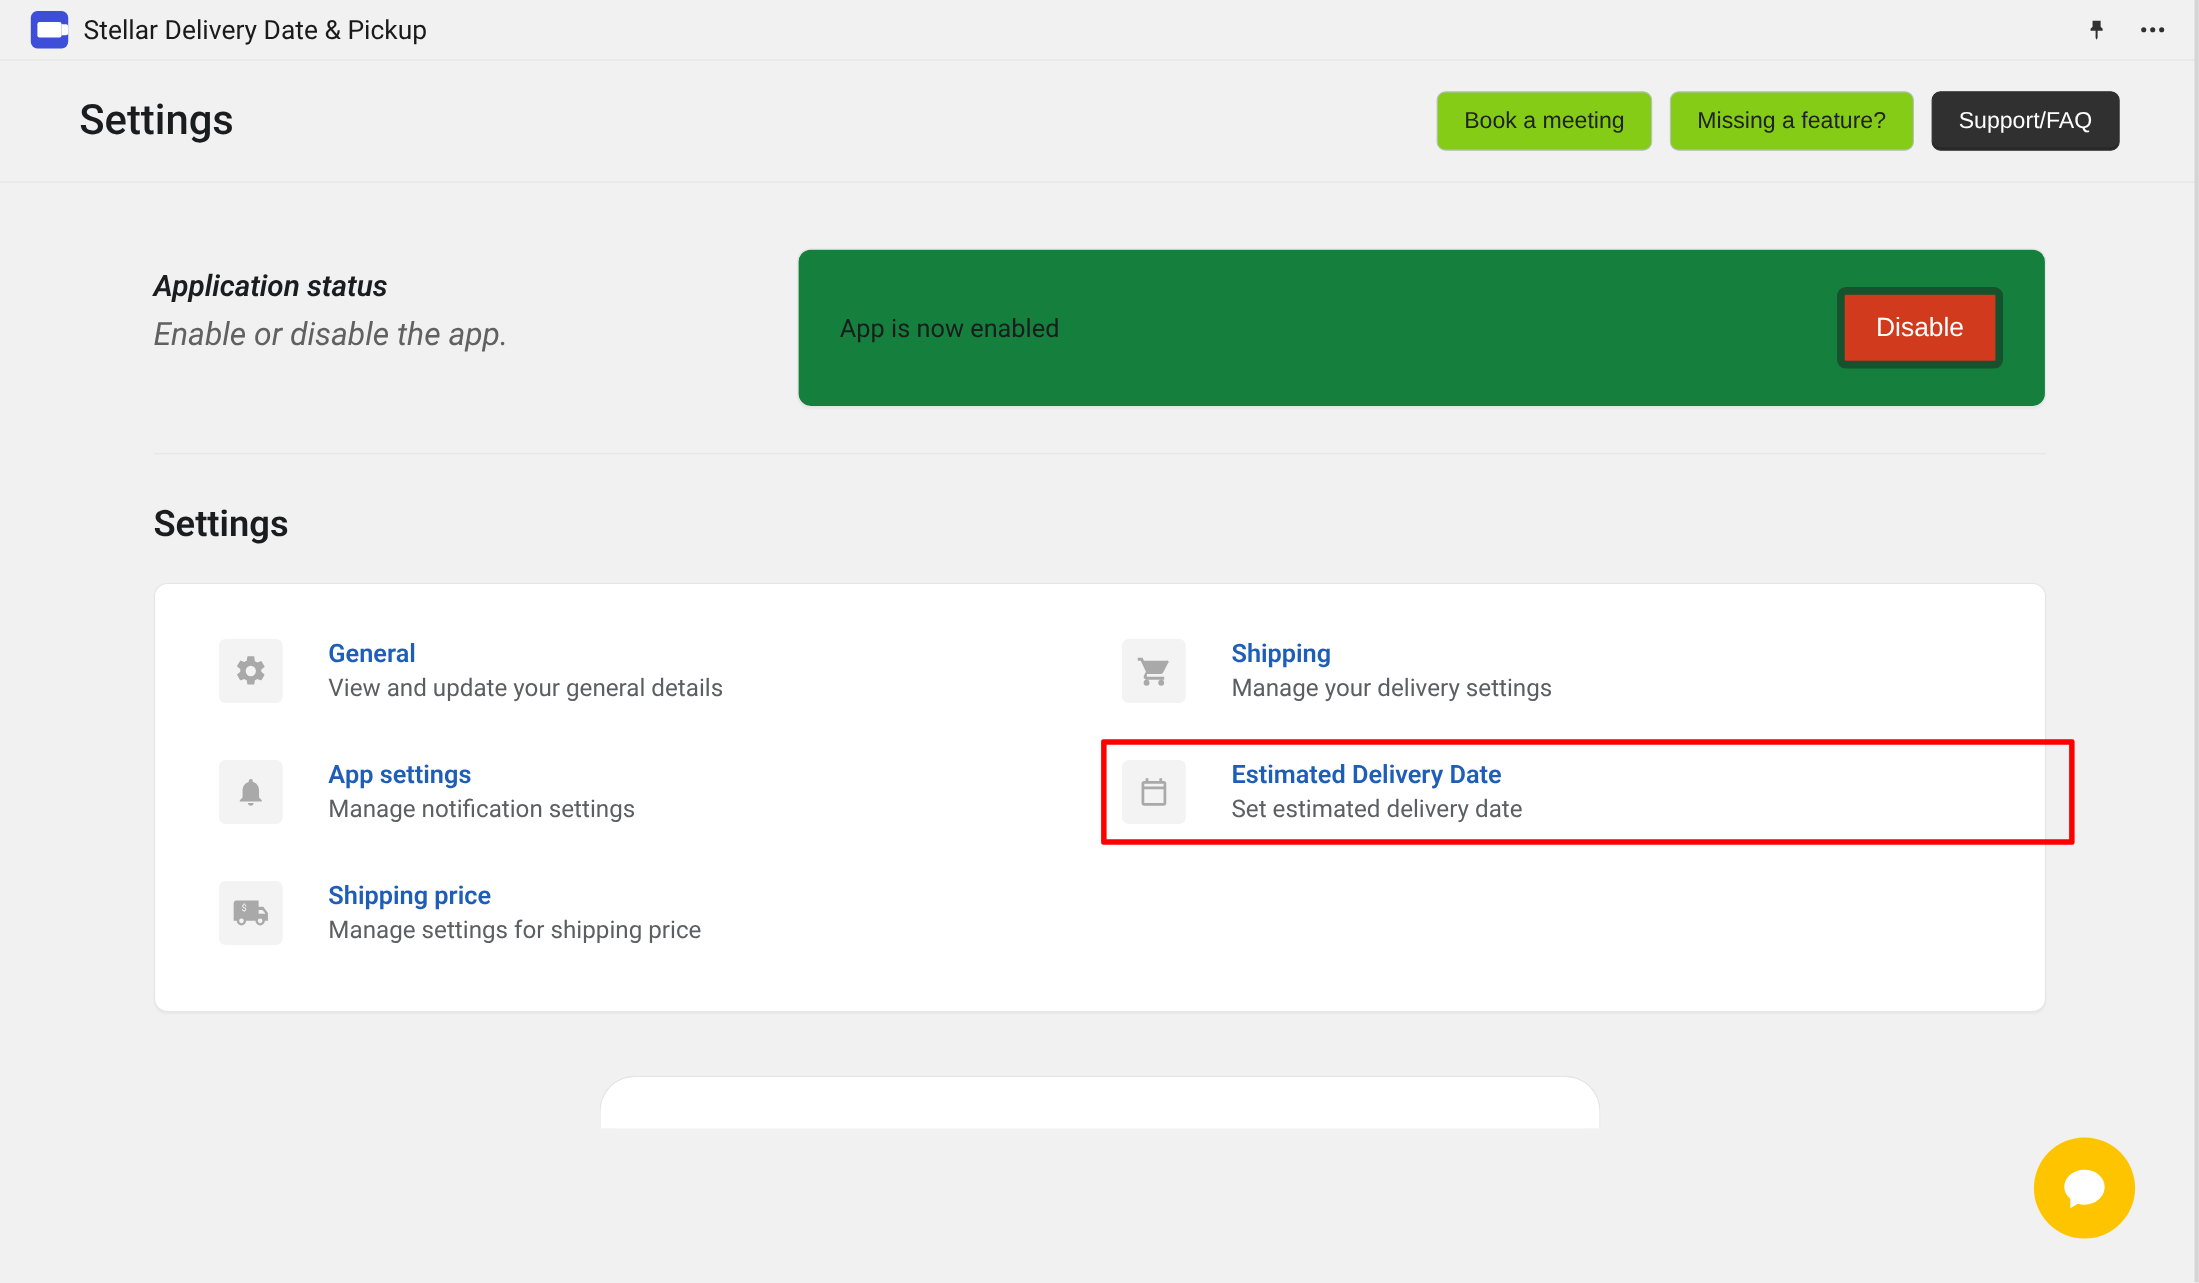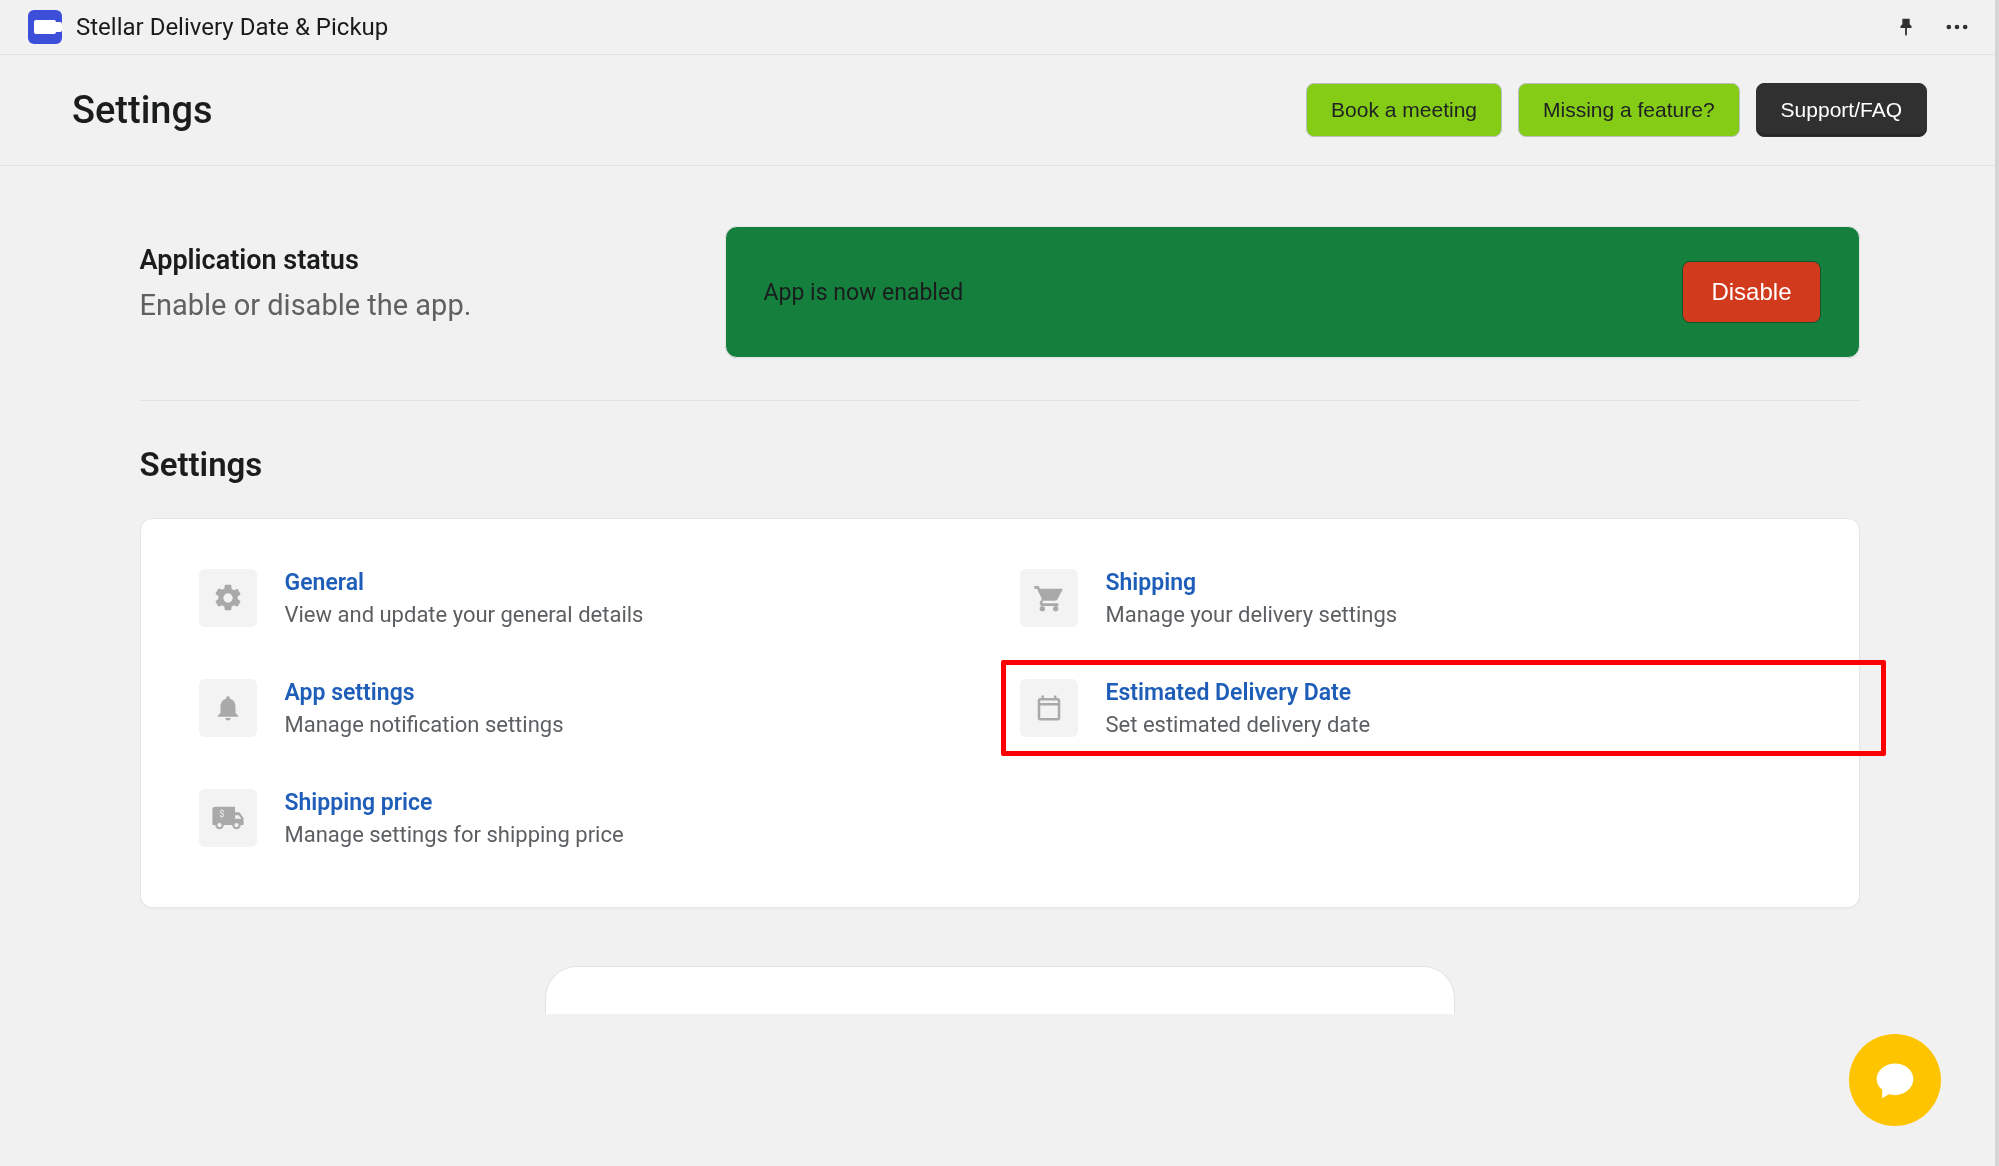--- a/index.html
+++ b/index.html
@@ -96,21 +96,21 @@
 }
 .btn-dark {
   background: #303030;
   color: #fff;
   border: 1px solid #303030;
   box-shadow: inset 0 -2px 0 rgba(0,0,0,.2);
 }
 .btn-red {
   background: #d13a1d;
   color: #fff;
-  border: 1px solid #14532d;
+  border: 7px solid #14532d;
   font-size: 24px;
   padding: 16px 28px;
   text-align: right;
 }
 
 
 .main {
   padding: 56px 72px 0 72px;
 }
 .content-inner {
@@ -121,20 +121,21 @@
 
 .status-row {
   display: flex;
   align-items: flex-start;
   padding: 4px 0 42px 0;
   border-bottom: 1px solid #e1e3e5;
 }
 .status-left {
   width: 585px;
   padding-top: 18px;
+  font-style: italic;
 }
 .status-heading {
   font-size: 27px;
   font-weight: 600;
   color: #1a1c1d;
   margin-bottom: 12px;
 }
 .status-sub {
   font-size: 29px;
   color: #616161;
@@ -169,20 +170,21 @@
   padding: 50px 58px 60px 58px;
   display: grid;
   grid-template-columns: 1fr 1fr;
   column-gap: 40px;
   row-gap: 52px;
   box-shadow: 0 1px 2px rgba(0,0,0,.04);
 }
 .setting-item {
   display: flex;
   align-items: flex-end;
+  gap: 14px;
 }
 .setting-icon {
   width: 58px;
   height: 58px;
   background: #f3f3f3;
   border-radius: 6px;
   display: flex;
   align-items: center;
   justify-content: center;
   color: #a3a3a3;

